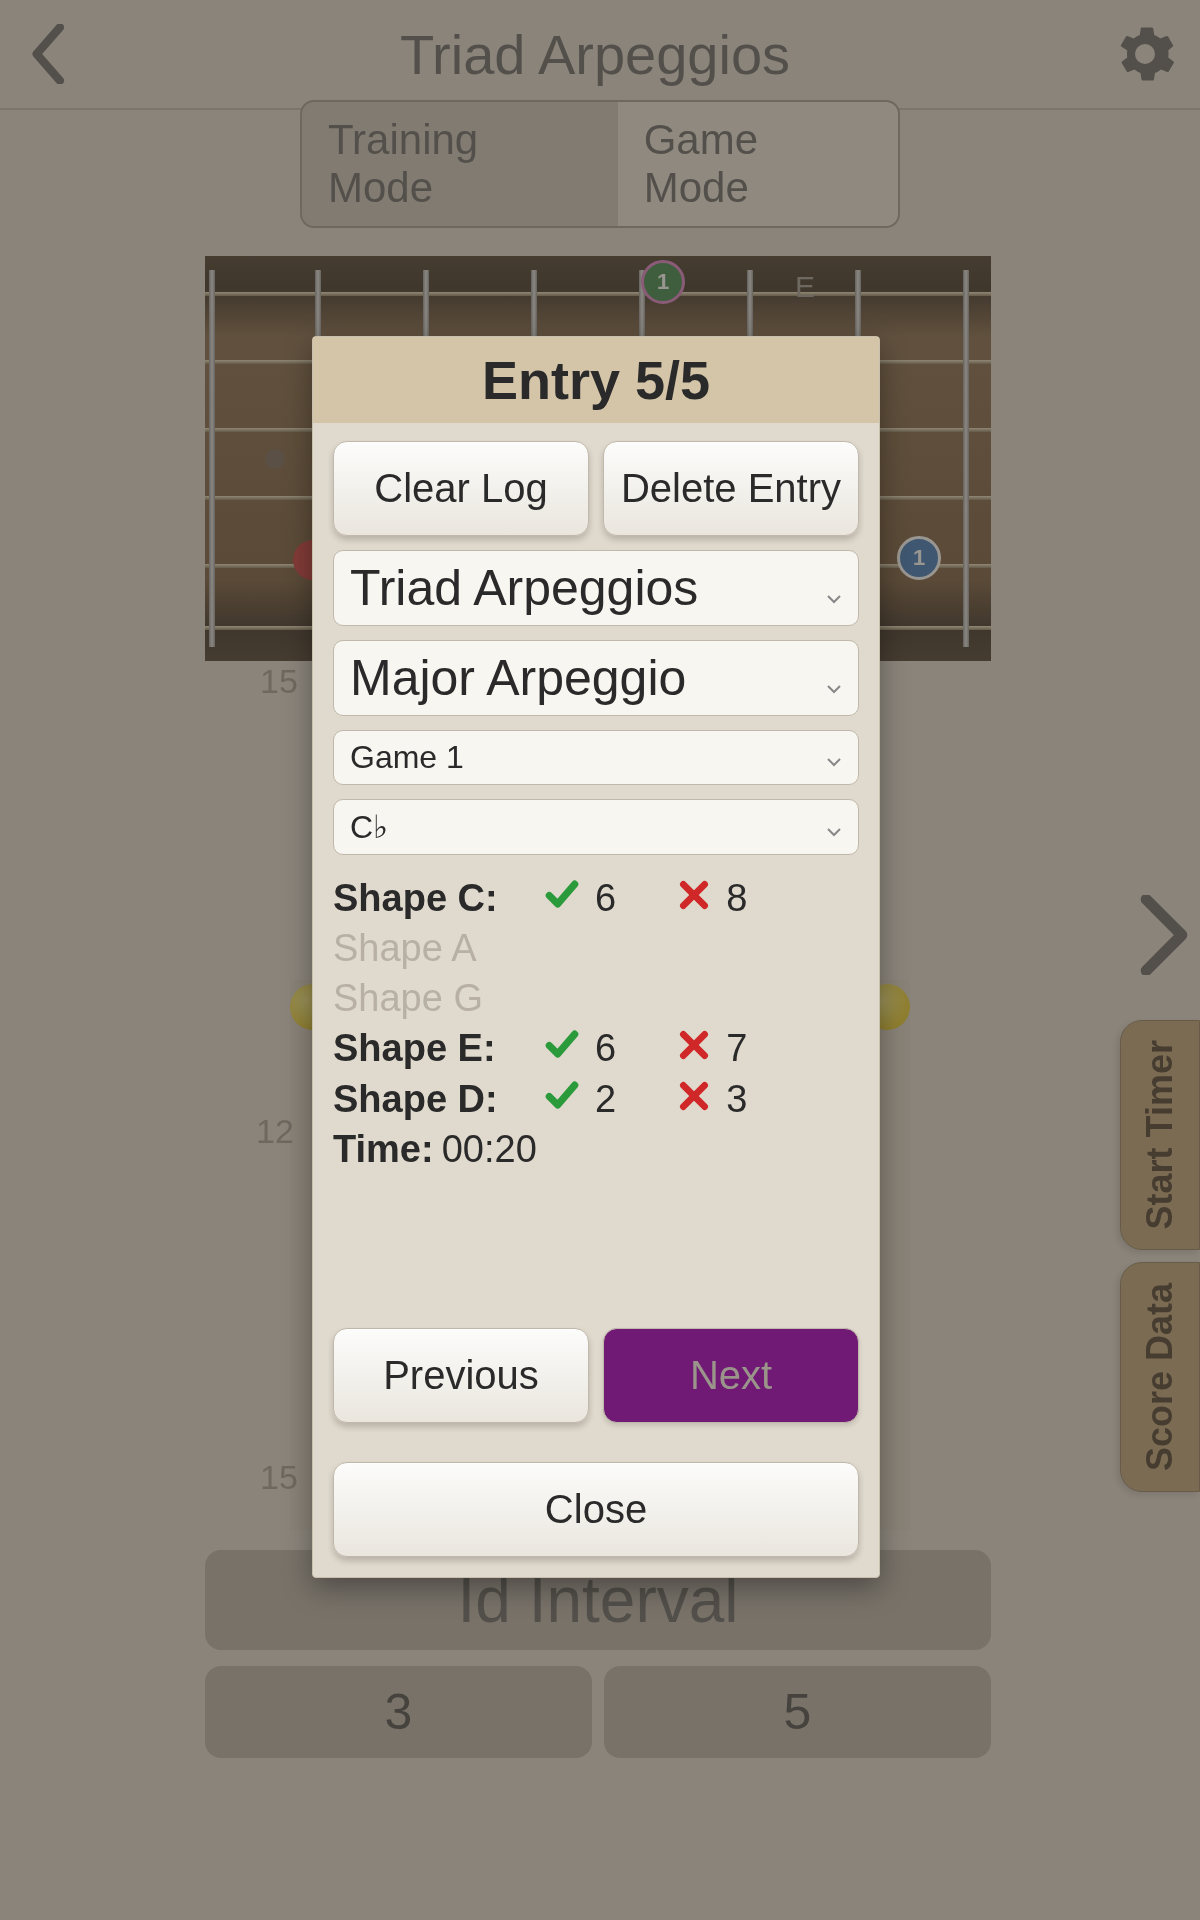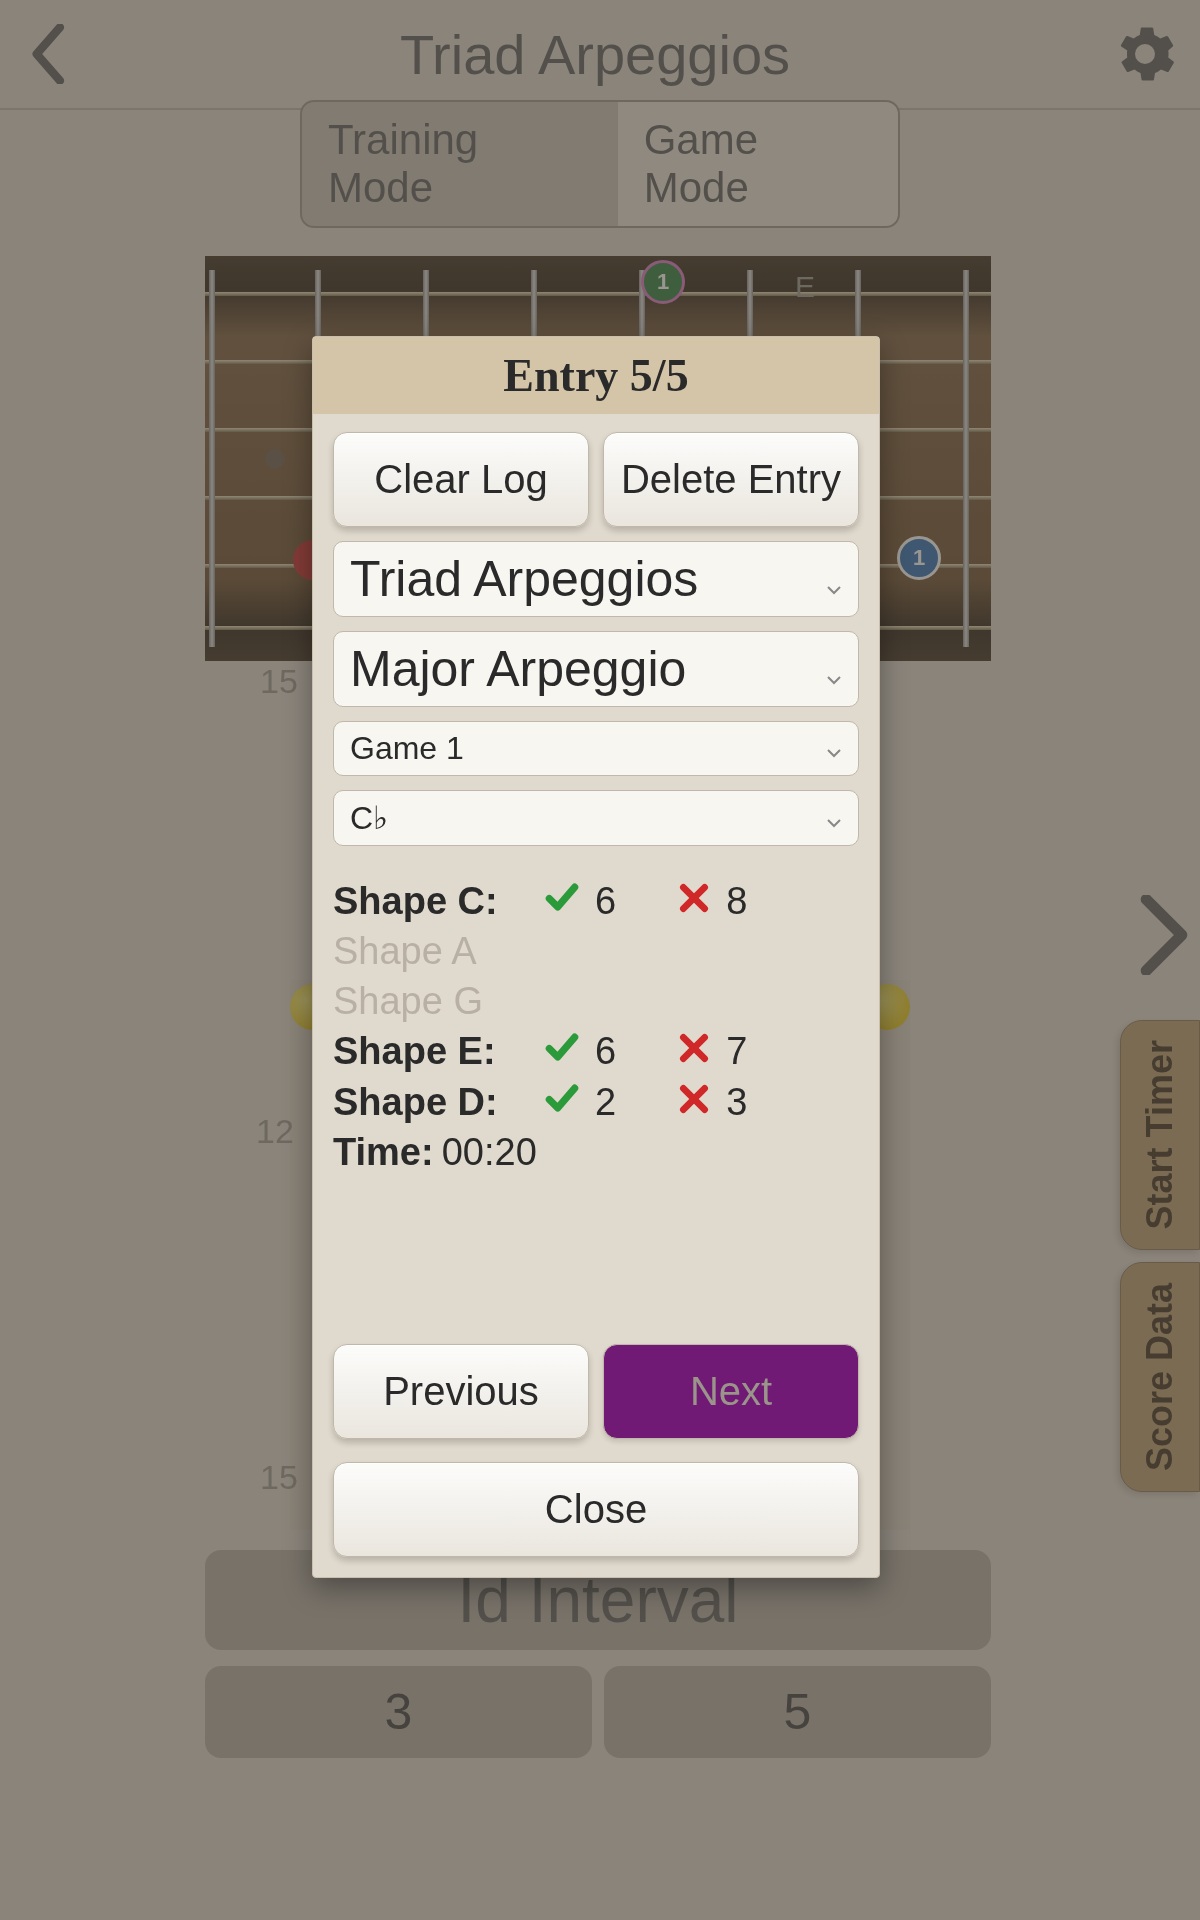--- a/index.html
+++ b/index.html
@@ -81,45 +81,45 @@
 .side-tab-label { writing-mode:vertical-rl; transform:rotate(180deg); font-size:36px; font-weight:600; color:#3a2a1a; text-align:center; line-height:1.05; }
 
 .dim { position:absolute; inset:0; background:rgba(80,74,66,0.58); }
 
 .modal {
   position:absolute; top:336px; left:312px; width:568px; height:1242px;
   background:#e0d9cd; border:1px solid #c8bfae; border-radius:4px;
   display:flex; flex-direction:column;
   box-shadow:0 10px 28px rgba(0,0,0,0.35);
 }
-.modal-header { background:#d4c4a8; padding:12px; text-align:center; font-size:46px; font-weight:bold; color:#2a2a2a;font-family:Liberation Serif, serif; }
+.modal-header { background:#d4c4a8; padding:12px; text-align:center; font-size:54px; font-weight:bold; color:#2a2a2a; }
 .modal-body { flex:1; padding:18px 20px 10px; display:flex; flex-direction:column; gap:14px; }
 .btn-row { display:flex; gap:14px; }
 .ios-btn {
   flex:1; background:linear-gradient(#fcfcfb,#eae6de);
   border:1px solid #c0b8aa; border-radius:14px; padding:24px 6px; font-size:40px;
   color:#2a2a2a; font-weight:300; text-align:center; cursor:pointer;
   box-shadow: 0 4px 6px rgba(0,0,0,0.18), inset 0 1px 0 #fff;
 }
 .ios-btn.disabled { background:#701a75; color:#9a948a; box-shadow:0 3px 5px rgba(0,0,0,0.12); cursor:default;}
 .select {
   background:#f8f6f1; border:1px solid #c0b8aa; border-radius:10px;
   padding:8px 16px; font-size:32px; color:#2a2a2a; font-weight:300;
   display:flex; align-items:center; justify-content:space-between; cursor:pointer;
 }
 .select.tall { font-size:50px; }
 .chev-down { display:inline-block; }
 .chev-down svg { width:16px; height:12px; }
-.shapes { margin-top:16px; font-size:38px; color:#2a2a2a; font-weight:300; line-height:1.32; }
+.shapes { margin-top:4px; font-size:38px; color:#2a2a2a; font-weight:300; line-height:1.32; }
 .shapes .row { display:flex; align-items:center; gap:16px; }
 .shapes .label { font-weight:bold; min-width:196px; }
 .shapes .disabled-row { color:#b8b0a4; font-weight:300; }
 .check svg { width:34px; height:34px; }
 .cross svg { width:32px; height:32px; }
-.modal-footer { padding:0 20px 20px; display:flex; flex-direction:column; gap:16px; }
+.modal-footer { padding:0 20px 20px; display:flex; flex-direction:column; gap:32px; }
 .close-btn { width:100%;margin-top:7px; }
 .yellow-dot { position:absolute; width:46px; height:46px; border-radius:50%; background:radial-gradient(circle at 35% 35%, #fff27a, #e8c818 70%); }
 </style>
 </head>
 <body>
 
 <div class="header">
   <div class="back-btn">
     <svg viewBox="0 0 24 36">
         <polyline points="18,2 4,18 18,34" fill="none" stroke="#5a5a5a" stroke-width="5" stroke-linecap="round" stroke-linejoin="round"></polyline>

